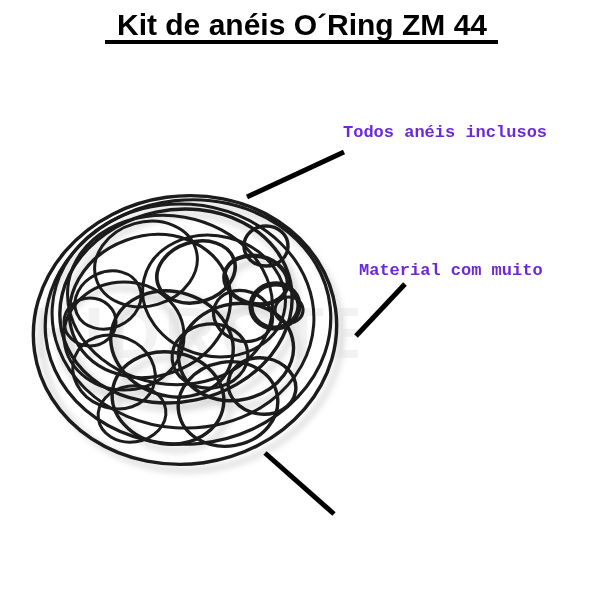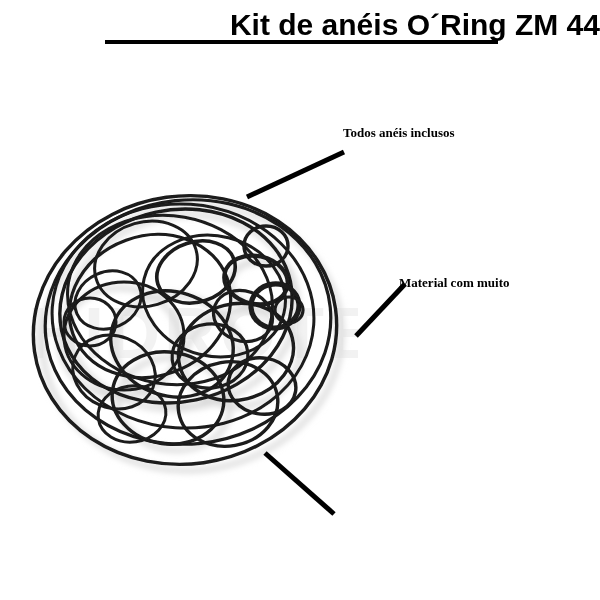--- a/index.html
+++ b/index.html
@@ -15,21 +15,21 @@
     overflow: hidden;
     font-family: "Liberation Sans", sans-serif;
   }
 
   
   #title-block {
     position: absolute;
     left: 4px;
     top: 8px;
     width: 596px;
-    text-align: right;
+    text-align: center;
   }
   #title-text {
     display: inline-block;
     font-family: "Liberation Sans", sans-serif;
     font-size: 30px;
     font-weight: bold;
     color: #000000;
     letter-spacing: 0px;
     line-height: 34px;
     white-space: nowrap;
@@ -66,29 +66,29 @@
     position: absolute;
     left: 0;
     top: 0;
     width: 600px;
     height: 600px;
   }
 
   
   .callout-label {
     position: absolute;
-    font-family: Liberation Serif, serif;
-    font-size: 13px;
+    font-family: Liberation Mono, monospace;
+    font-size: 17px;
     font-weight: bold;
-    color: #000000;
+    color: #6d28d9;
     line-height: 22px;
     white-space: pre;
   }
   #label-todos { left: 343px; top: 122px; }
-  #label-material { left: 359px; top: 228px; margin-left: 40px; }
+  #label-material { left: 359px; top: 216px; }
   #label-facil { left: 250px; top: 509px; }
 </style>
 </head>
 <body>
 
 <div id="page">
 
   <div id="watermark">HIDROTEC</div>
 
   <svg id="artwork" viewBox="0 0 600 600">

